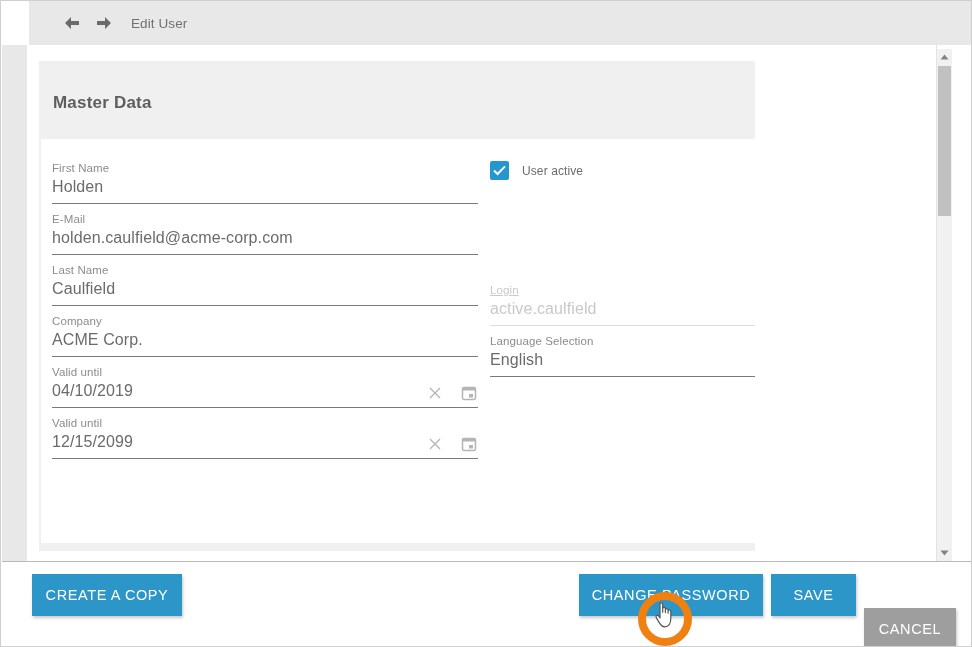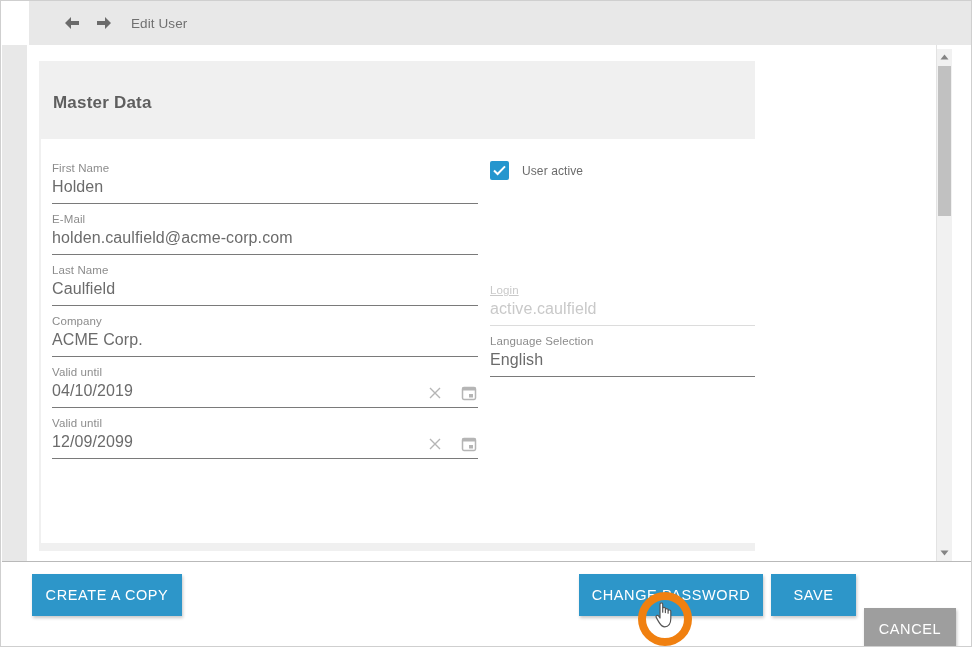--- a/index.html
+++ b/index.html
@@ -331,21 +331,21 @@
                   <rect x="1.5" y="2.5" width="13" height="3" fill="#b5b5b5"></rect>
                   <rect x="8" y="9" width="4" height="3.5" fill="#b5b5b5"></rect>
                 </svg>
               </span>
             </div>
             <div class="f-underline"></div>
           </div>
 
           <div class="field">
             <div class="f-label">Valid until</div>
-            <div class="f-value">12/09/2099</div>
+            <div class="f-value">12/15/2099</div>
             <div class="date-icons">
               <span class="icon-btn">
                 <svg width="14" height="14" viewBox="0 0 14 14">
                   <path d="M2 2 L12 12 M12 2 L2 12" stroke="#b5b5b5" stroke-width="1.4" fill="none"></path>
                 </svg>
               </span>
               <span class="icon-btn">
                 <svg width="16" height="16" viewBox="0 0 16 16">
                   <rect x="1.5" y="2.5" width="13" height="12" rx="1.4" fill="none" stroke="#b5b5b5" stroke-width="1.5"></rect>
                   <rect x="1.5" y="2.5" width="13" height="3" fill="#b5b5b5"></rect>

